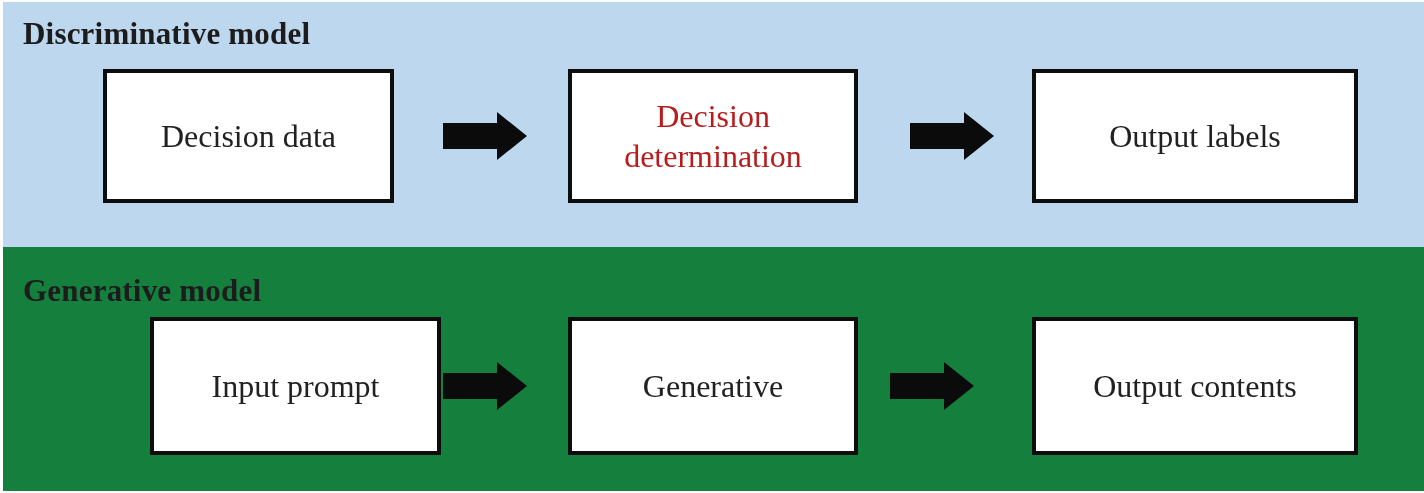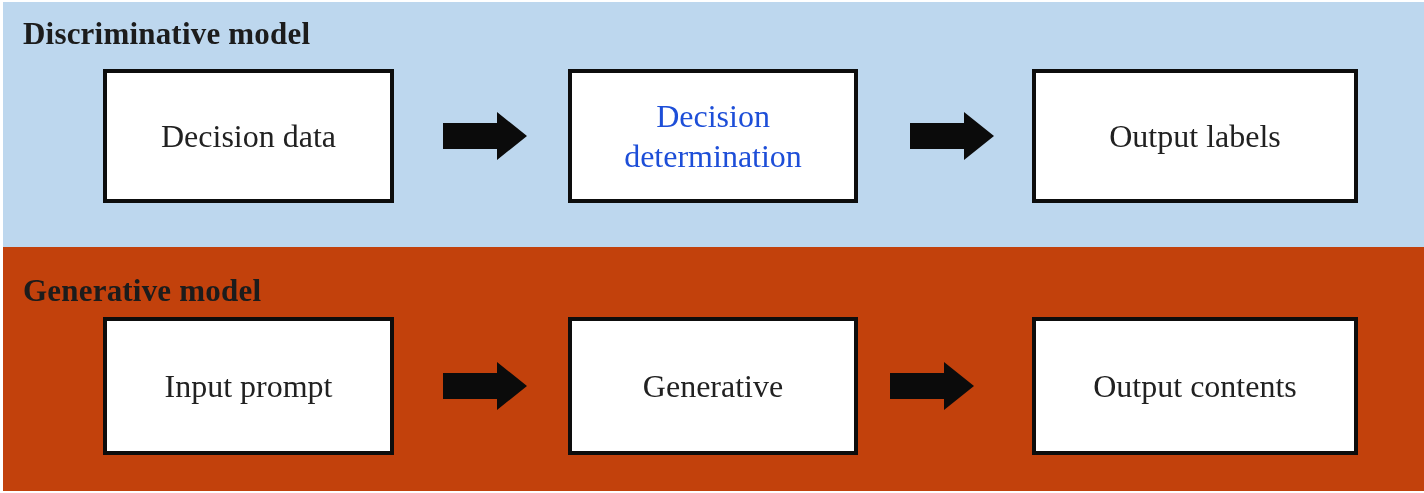--- a/index.html
+++ b/index.html
@@ -82,38 +82,38 @@
     <h2 class="band-title" style="color: rgb(28, 28, 28);">Discriminative model</h2>
 
     <div class="node node-col-1" style="background-color: rgb(255, 255, 255); border-color: rgb(13, 13, 13); color: rgb(33, 33, 33);">
       <span>Decision data</span>
     </div>
 
     <svg class="arrow arrow-gap-1" viewBox="0 0 84 48">
       <polygon points="0,11 54,11 54,0 84,24 54,48 54,37 0,37" fill="#0B0B0B"></polygon>
     </svg>
 
-    <div class="node node-col-2" style="background-color: rgb(255, 255, 255); border-color: rgb(13, 13, 13); color: #1d4ed8;">
+    <div class="node node-col-2" style="background-color: rgb(255, 255, 255); border-color: rgb(13, 13, 13); color: #b91c1c;">
       <span>Decision determination</span>
     </div>
 
     <svg class="arrow arrow-gap-2" viewBox="0 0 84 48">
       <polygon points="0,11 54,11 54,0 84,24 54,48 54,37 0,37" fill="#0B0B0B"></polygon>
     </svg>
 
     <div class="node node-col-3" style="background-color: rgb(255, 255, 255); border-color: rgb(13, 13, 13); color: rgb(33, 33, 33);">
       <span>Output labels</span>
     </div>
   </section>
 
-  <section class="band band-2" style="background-color: #c2410c;">
+  <section class="band band-2" style="background-color: #15803d;">
 
     <h2 class="band-title" style="color: rgb(28, 28, 28);">Generative model</h2>
 
-    <div class="node node-col-1" style="background-color: rgb(255, 255, 255); border-color: rgb(13, 13, 13); color: rgb(33, 33, 33);">
+    <div class="node node-col-1" style="background-color: rgb(255, 255, 255); border-color: rgb(13, 13, 13); color: rgb(33, 33, 33); margin-left: 47px;">
       <span>Input prompt</span>
     </div>
 
     <svg class="arrow arrow-gap-1" viewBox="0 0 84 48">
       <polygon points="0,11 54,11 54,0 84,24 54,48 54,37 0,37" fill="#0B0B0B"></polygon>
     </svg>
 
     <div class="node node-col-2" style="background-color: rgb(255, 255, 255); border-color: rgb(13, 13, 13); color: rgb(33, 33, 33);">
       <span>Generative</span>
     </div>

